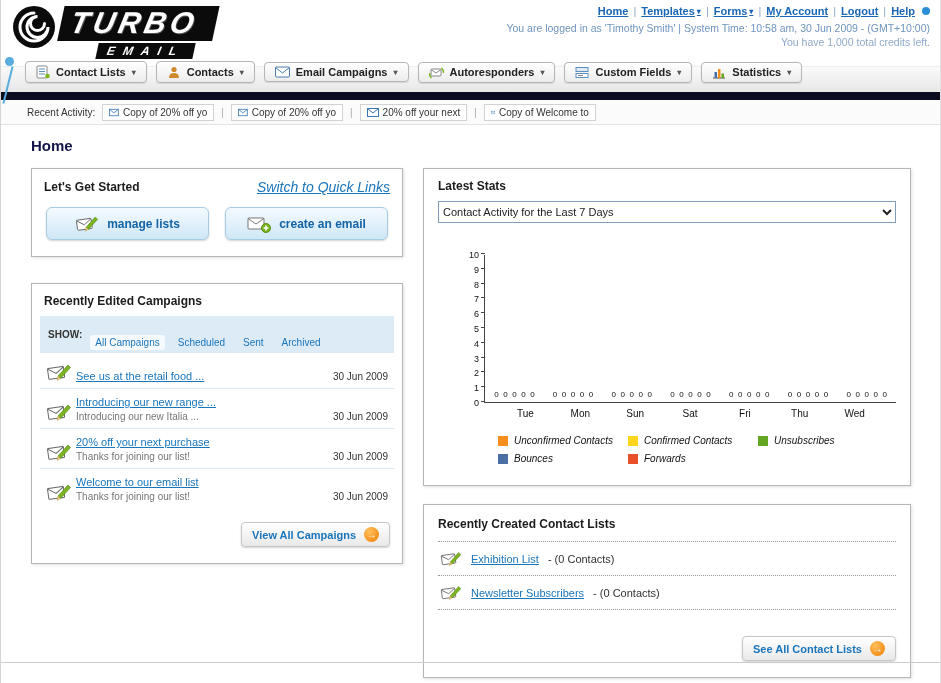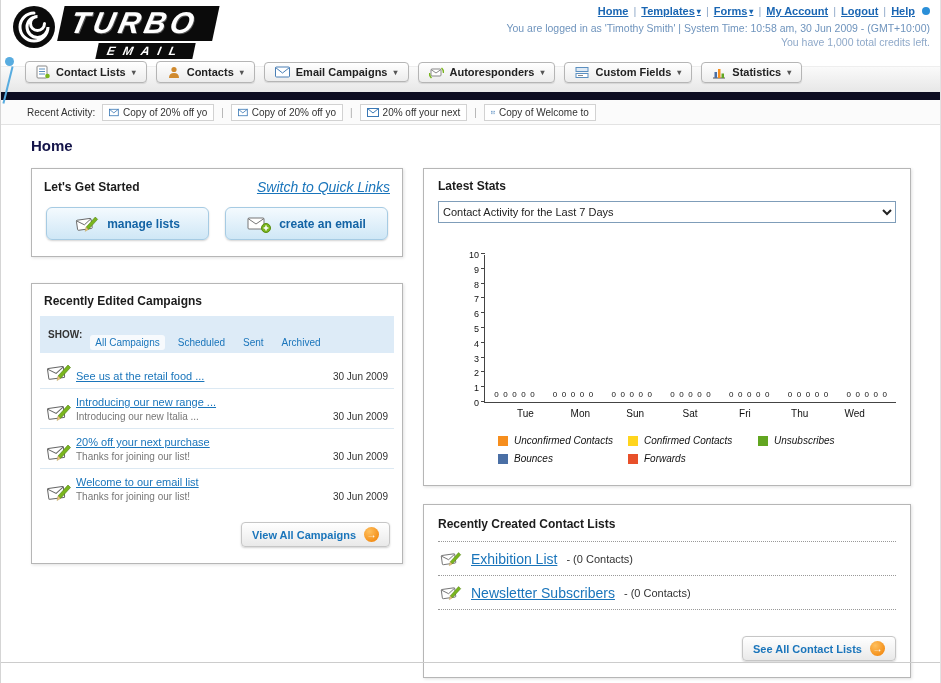--- a/index.html
+++ b/index.html
@@ -101,21 +101,21 @@
   .x-labels-inner { display:flex; flex:1; }
   .x-label { flex:1; text-align:center; font-size:10px; color:#111; padding-top:5px; }
   .legend { display:flex; flex-wrap:wrap; margin:16px 0 10px 60px; width:400px;font-style:italic; }
   .legend-item { display:flex; align-items:center; gap:6px; width:130px; margin-bottom:7px; font-size:10px; color:#111; }
   .swatch { width:10px; height:10px; display:inline-block; flex:none; }
 
   
   .cl-title { padding:12px 14px 10px; }
   .cl-rows { margin:0 14px; border-top:1px dotted #999; }
   .cl-row { display:flex; align-items:center; gap:9px; padding:8px 2px; border-bottom:1px dotted #999; cursor:pointer; }
-  .cl-name { color:#1a75bb; font-size:14px; text-decoration:underline; }
+  .cl-name { color:#1a75bb; font-size:11px; text-decoration:underline; }
   .cl-detail { color:#333; font-size:11px; }
   .cl-btn-row { display:flex; justify-content:flex-end; padding:26px 14px 16px; }
 
   .footer-line { position:absolute; left:0; right:0; bottom:20px; border-top:1px solid #ccc; }
 </style>
 </head>
 <body>
 
 <div class="page">
 

